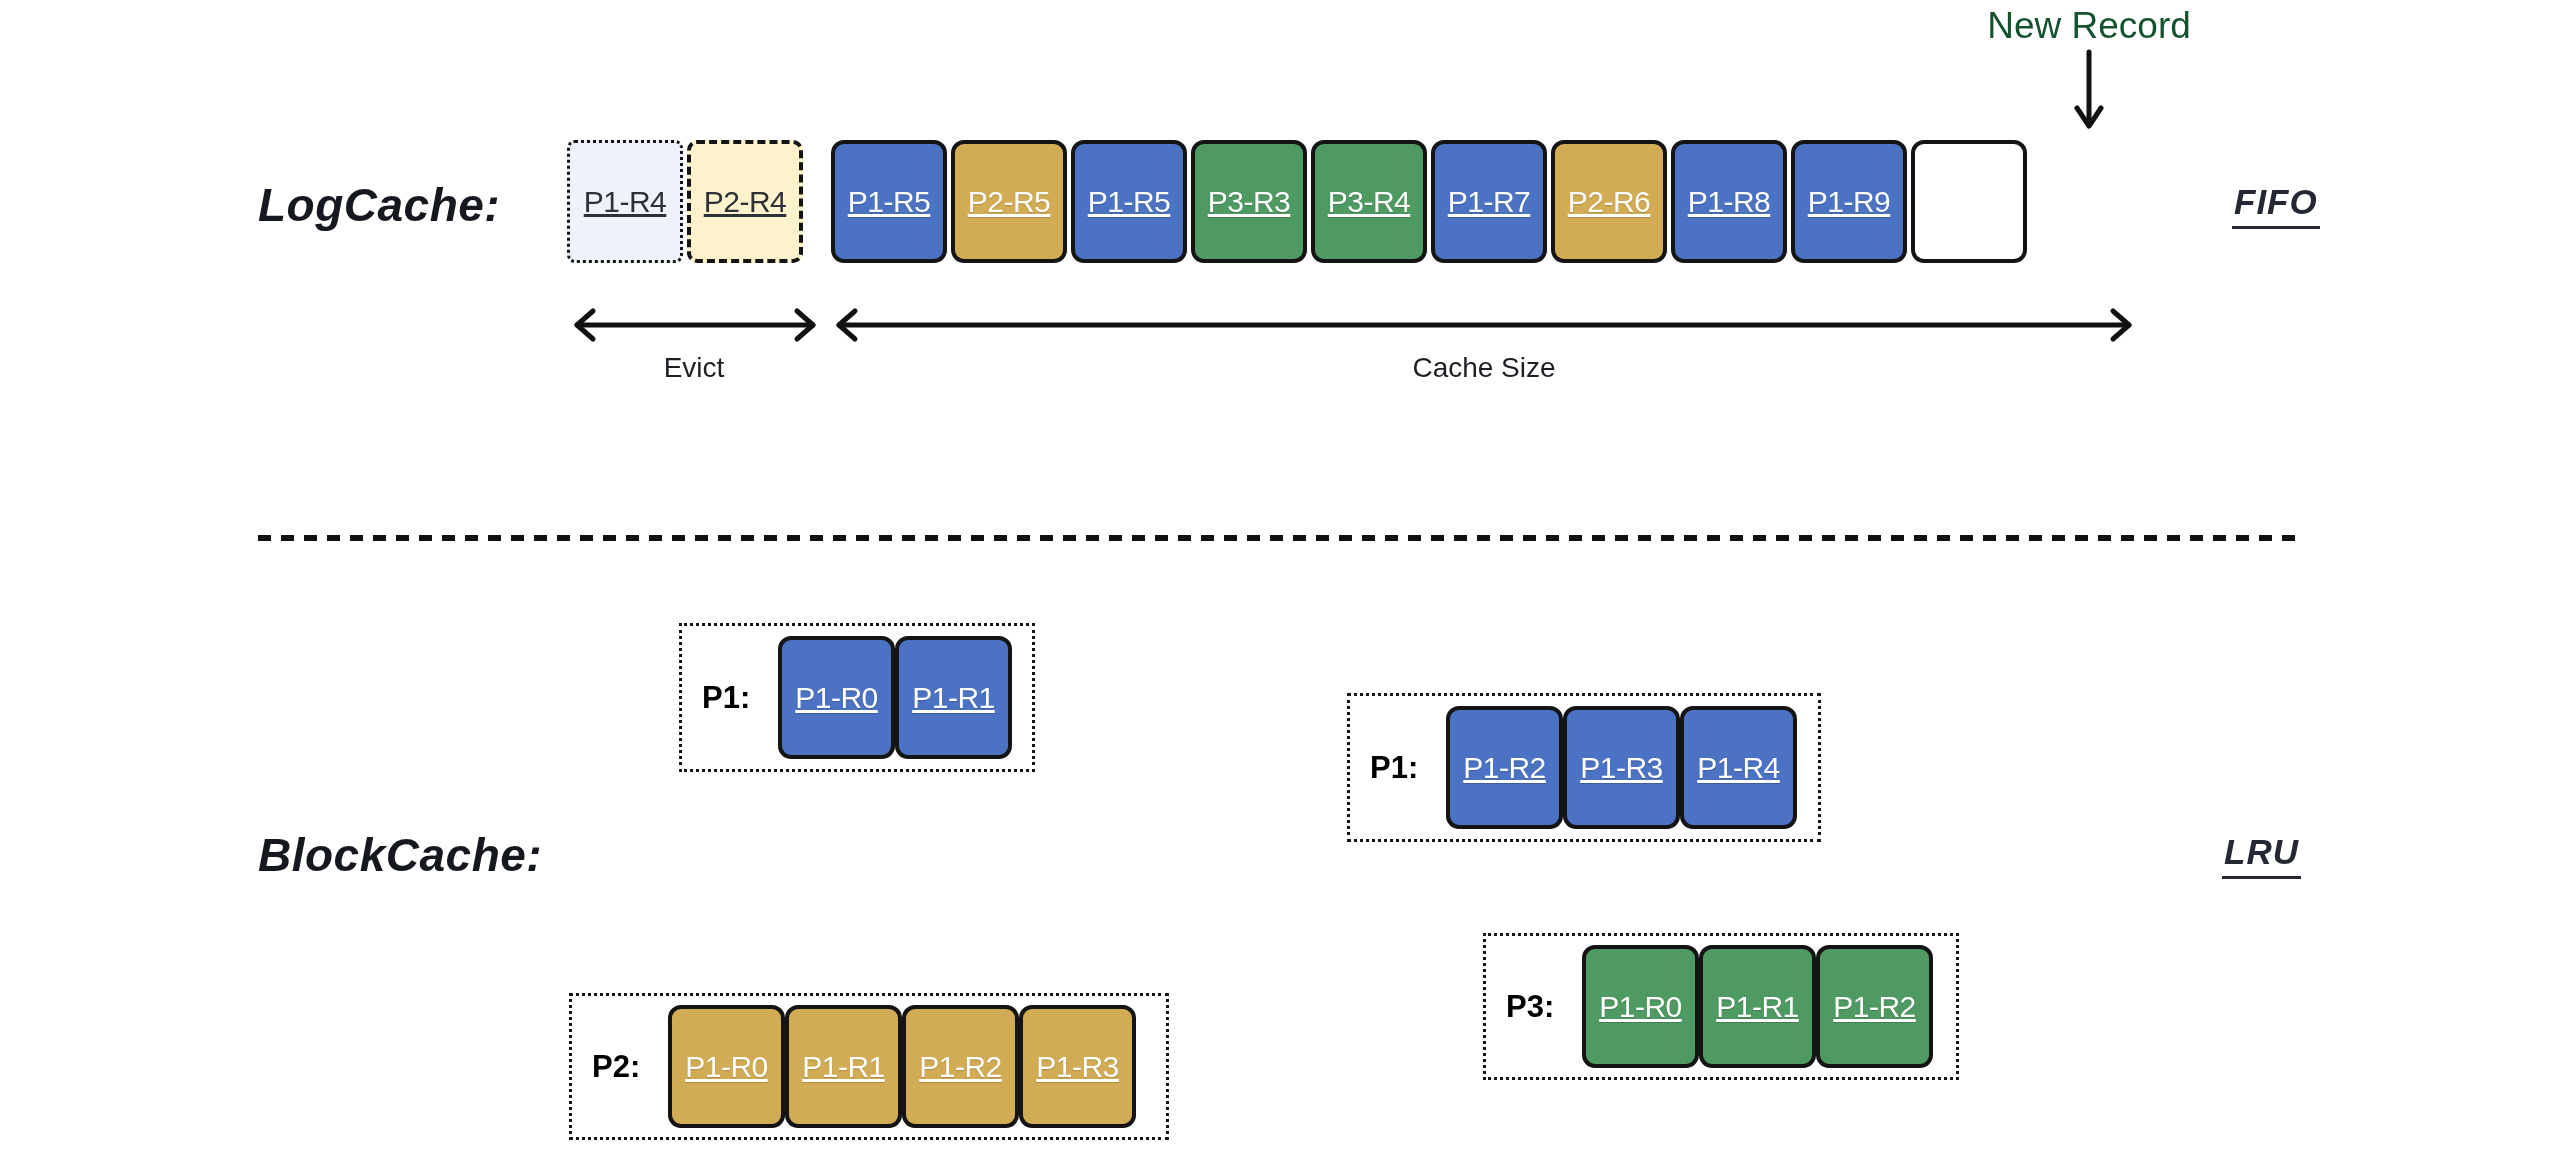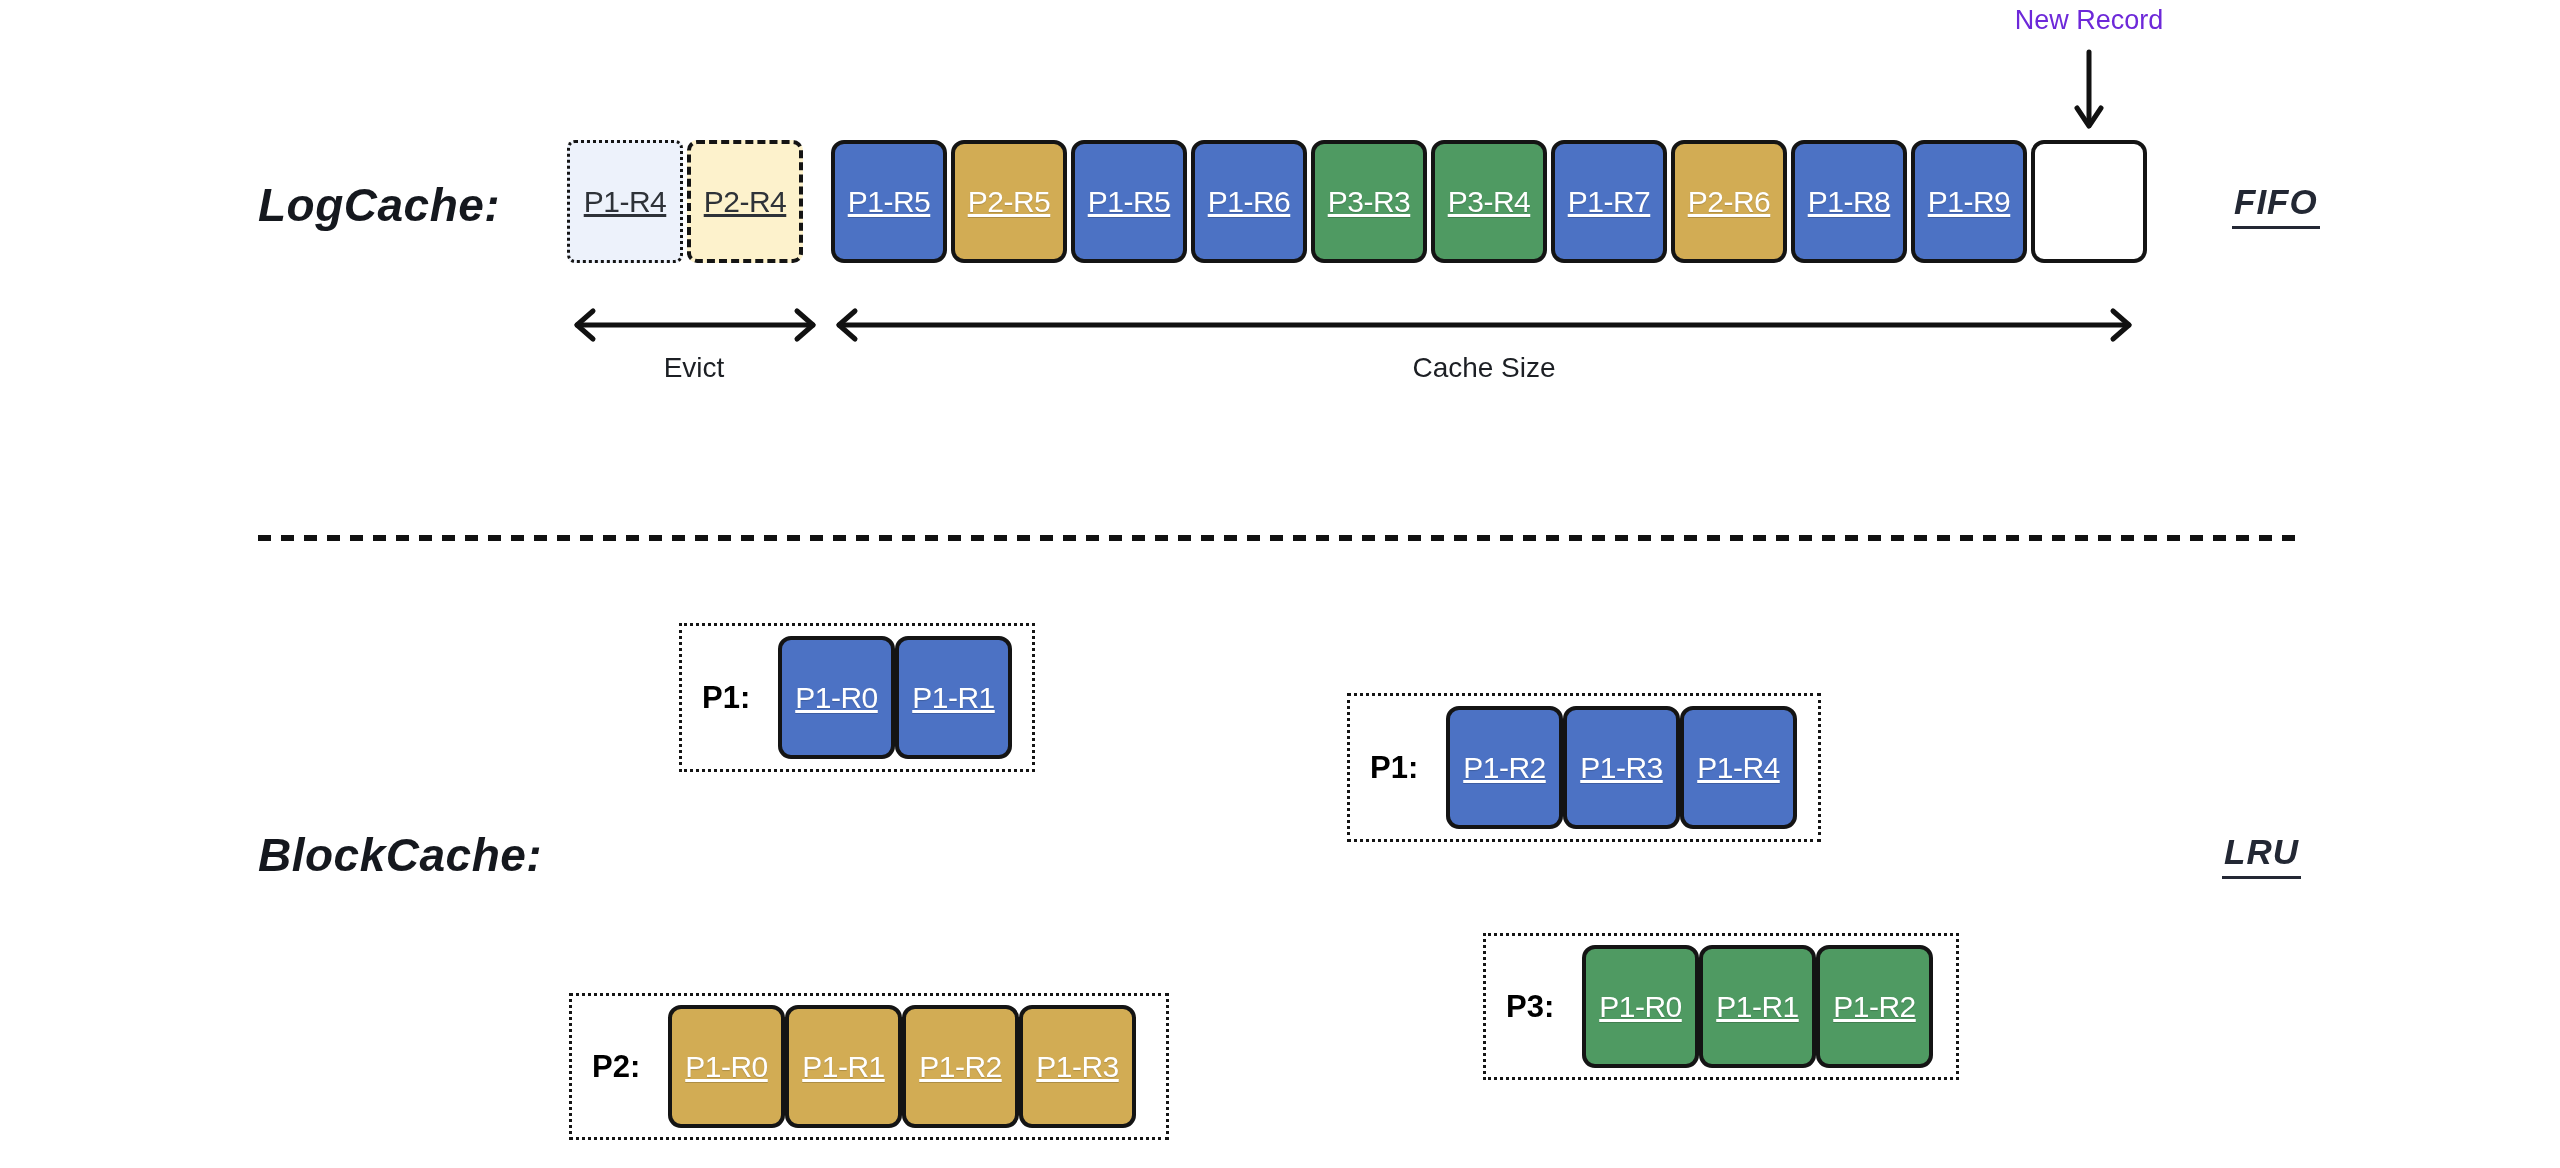--- a/index.html
+++ b/index.html
@@ -34,21 +34,21 @@
   .cell.gold {background:var(--gold); border:4px solid var(--ink);color:#fff;}
   .cell.green{background:var(--green);border:4px solid var(--ink);color:#fff;}
   .cell.empty{background:#ffffff;   border:4px solid var(--ink);}
   .cell.ghost-blue{background:var(--ghost-blue);border:3px dotted var(--ink);color:var(--text-dark);border-radius:8px;}
   .cell.ghost-yellow{background:var(--ghost-yellow);border:4px dashed var(--ink);color:var(--text-dark);border-radius:10px;align-items:center;}
   .cell .cell-text{text-shadow:0 1px 1px rgba(0,0,0,0.18);}
   .cell.ghost-blue .cell-text,.cell.ghost-yellow .cell-text{text-shadow:none;}
 
   .new-record{
     position:absolute;left:2089px;top:5px;transform:translateX(-50%);
-    font-size:27px;color:#6d28d9;white-space:nowrap;
+    font-size:37px;color:#14532d;white-space:nowrap;
   }
   .measure-label{
     position:absolute;top:352px;transform:translateX(-50%);
     font-size:28px;color:#1C1F24;white-space:nowrap;
   }
   .measure-label.evict{left:694px;}
   .measure-label.cache-size{left:1484px;}
 
   svg.draw{position:absolute;overflow:visible;}
   svg.draw .stroke{stroke:#111;stroke-width:5;fill:none;stroke-linecap:round;stroke-linejoin:round;}
@@ -83,23 +83,20 @@
       </div>
       <div class="cell blue">
         <span class="cell-text">P1-R5</span>
       </div>
       <div class="cell gold">
         <span class="cell-text">P2-R5</span>
       </div>
       <div class="cell blue">
         <span class="cell-text">P1-R5</span>
       </div>
-      <div class="cell blue">
-        <span class="cell-text">P1-R6</span>
-      </div>
       <div class="cell green">
         <span class="cell-text">P3-R3</span>
       </div>
       <div class="cell green">
         <span class="cell-text">P3-R4</span>
       </div>
       <div class="cell blue">
         <span class="cell-text">P1-R7</span>
       </div>
       <div class="cell gold">

